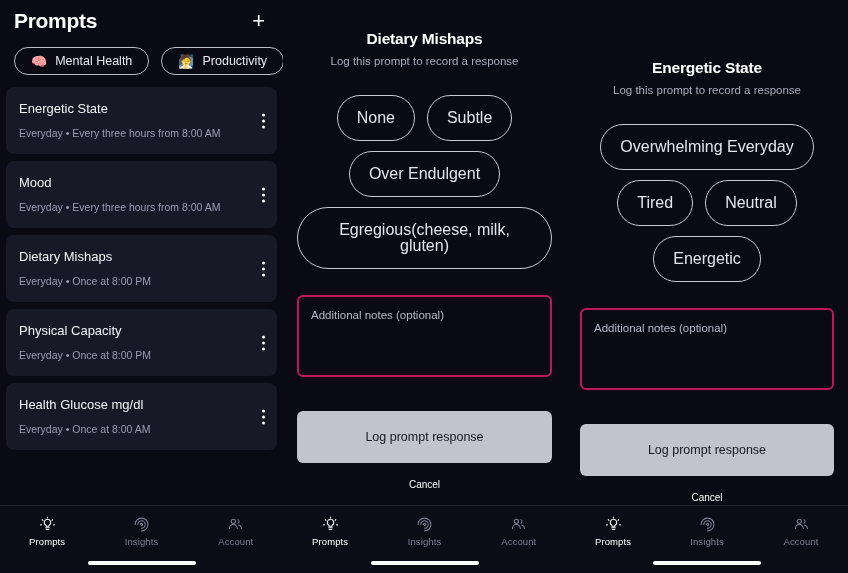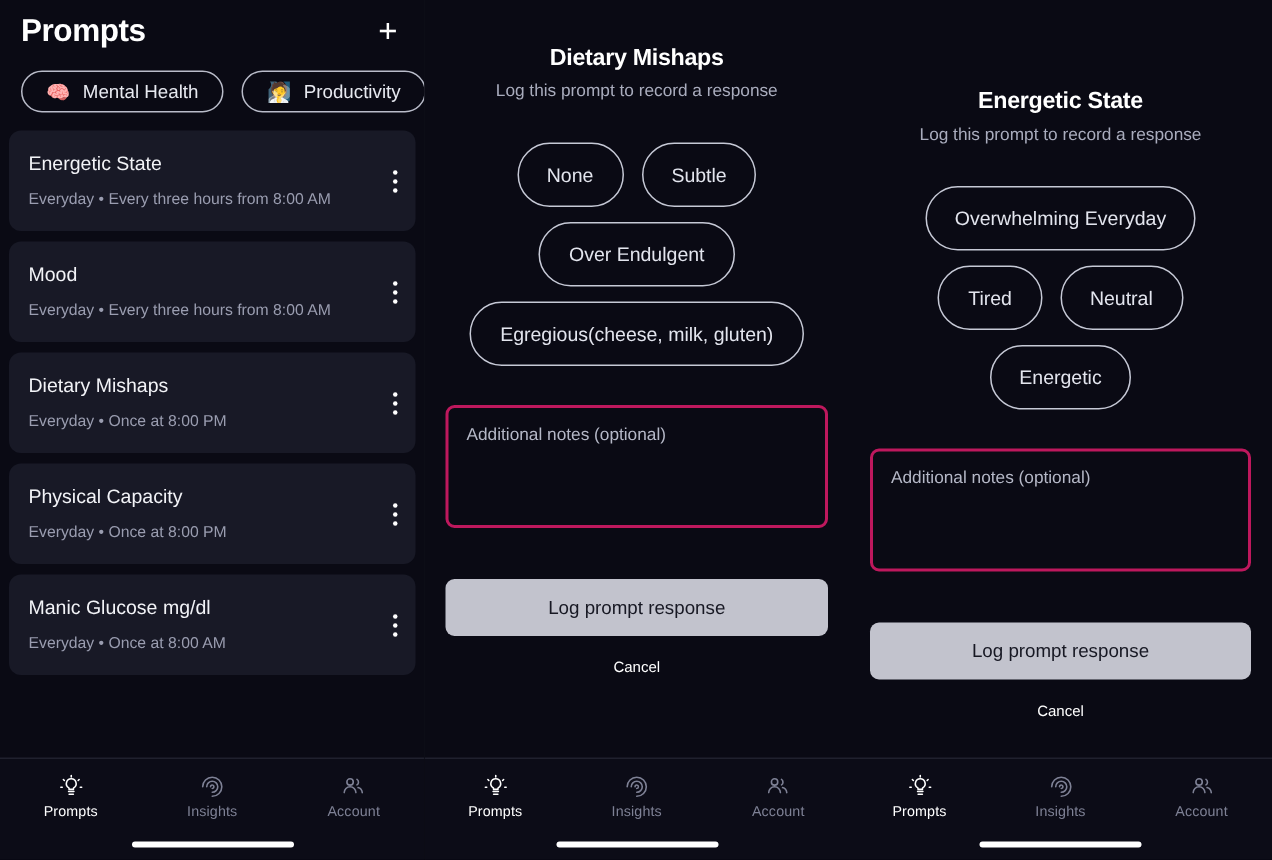--- a/index.html
+++ b/index.html
@@ -143,21 +143,21 @@
     display: flex;
     flex-wrap: wrap;
     justify-content: center;
     gap: 10px 12px;
     margin-top: 28px;
   }
   .opt-chip {
     border: 1px solid #c6c9d6;
     border-radius: 999px;
     color: #e3e5ee;
-    font-size: 13px;
+    font-size: 16px;
     padding: 14px 19px;
     cursor: pointer;
     background: transparent;
     line-height: 1;
   }
 
   .notes-box {
     margin-top: 26px;
     width: 100%;
     height: 82px;
@@ -171,21 +171,21 @@
     resize: none;
     outline: none;
     text-align: left;
     display: block;
   }
   .notes-box::placeholder { color: #b5b8c7; }
 
   .log-btn {
     margin-top: 34px;
     width: 100%;
-    height: 38px;
+    height: 52px;
     border: none;
     border-radius: 6px;
     background: #c2c3cd;
     color: #171823;
     font-family: "Liberation Sans", sans-serif;
     font-size: 12.5px;
     cursor: pointer;
     display: block;
   }
   .cancel-btn {
@@ -325,21 +325,21 @@
             <span>Once at 8:00 PM</span>
           </div>
           <div class="kebab">
               <i></i>
               <i></i>
               <i></i>
             </div>
         </div>
 
         <div class="prompt-card">
-          <div class="p-title">Manic Glucose mg/dl</div>
+          <div class="p-title">Health Glucose mg/dl</div>
           <div class="p-sub">
             <span>Everyday</span>
             <span>•</span>
             <span>Once at 8:00 AM</span>
           </div>
           <div class="kebab">
               <i></i>
               <i></i>
               <i></i>
             </div>

